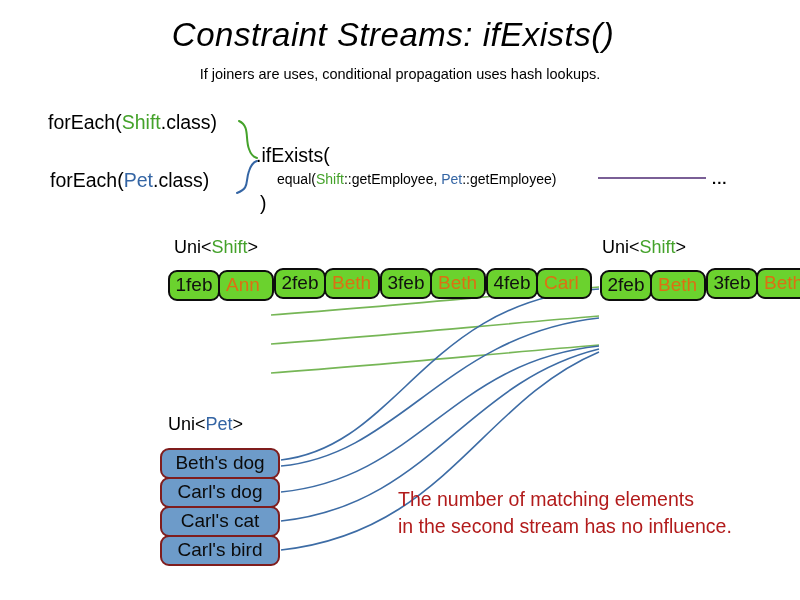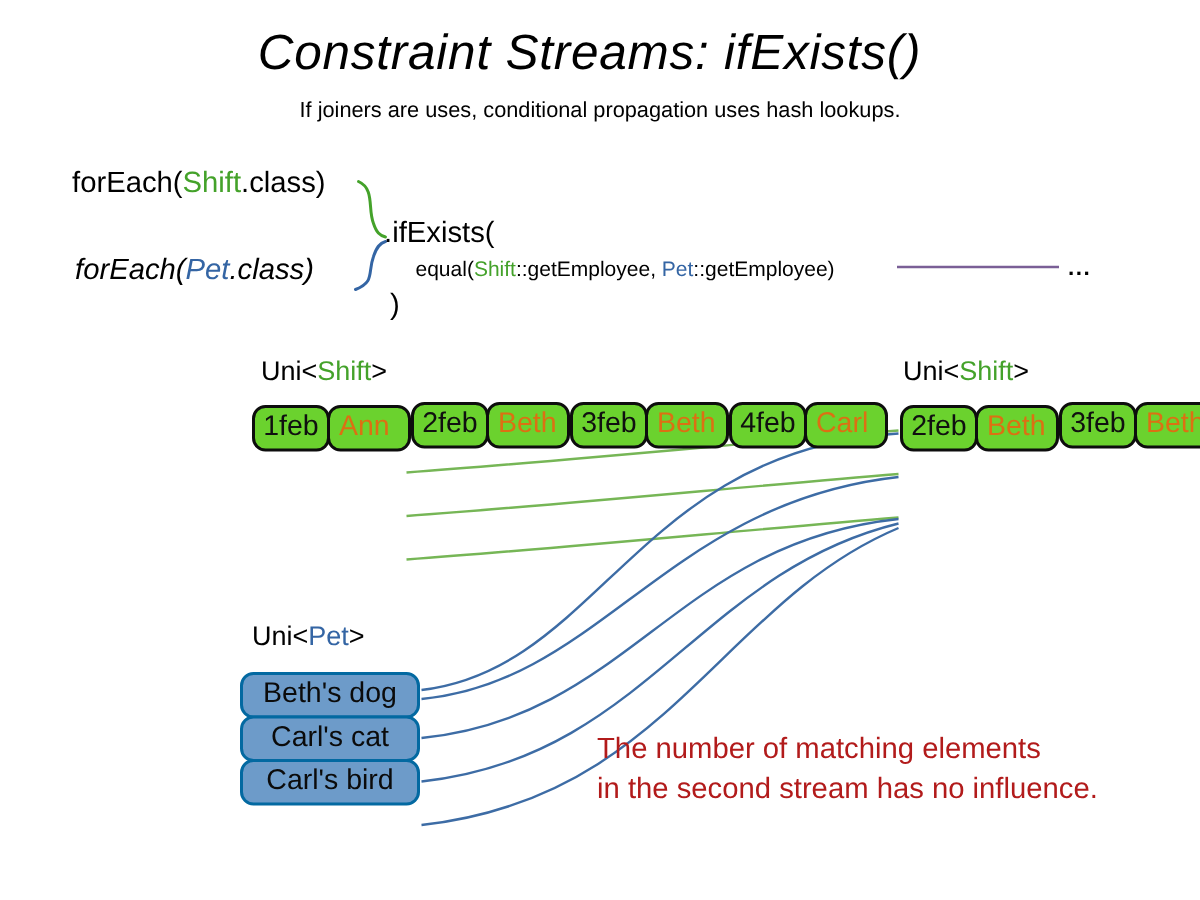--- a/index.html
+++ b/index.html
@@ -24,21 +24,21 @@
   .cell{
     box-sizing:border-box;height:31px;border:2px solid #0d0d0d;border-radius:9px;
     background:#6bd22e;font-size:19px;line-height:26px;
   }
   .cell-date{width:52px;text-align:center;color:#101010;position:relative;z-index:2;}
   .cell-name{width:56px;margin-left:-2px;padding-left:6px;color:#dc7013;position:relative;z-index:1;}
 
   .pet-table{display:flex;flex-direction:column;}
   .pet-cell{
     box-sizing:border-box;width:120px;height:31px;margin-top:-2px;
-    border:2px solid #0369a1;border-radius:9px;background:#6d9bc9;
+    border:2px solid #7f1d1d;border-radius:9px;background:#6d9bc9;
     font-size:19px;line-height:26px;text-align:center;color:#0b0b0b;
   }
   .pet-cell:first-child{margin-top:0;}
 
   #note{font-size:19.5px;line-height:27px;color:#b21b1b;white-space:nowrap;}
 </style>
 </head>
 <body>
 
 <div id="slide">
@@ -59,21 +59,21 @@
     <path d="M 281,492 C 420,478 450,362 599,346" fill="none" stroke="#3d6ca5" stroke-width="1.6"></path>
     <path d="M 281,521 C 430,505 465,382 599,349" fill="none" stroke="#3d6ca5" stroke-width="1.6"></path>
     <path d="M 281,550 C 445,532 480,402 599,352" fill="none" stroke="#3d6ca5" stroke-width="1.6"></path>
   </svg>
 
   <div id="title" class="abs">Constraint Streams: ifExists()</div>
   <div id="subtitle" class="abs">If joiners are uses, conditional propagation uses hash lookups.</div>
 
   <div class="abs code-lg" style="left:48px;top:111px;"><span>forEach(</span><span class="tok-shift">Shift</span><span>.class)</span></div>
 
-  <div class="abs code-lg" style="left:50px;top:169px;font-style:italic;"><span>forEach(</span><span class="tok-pet">Pet</span><span>.class)</span></div>
+  <div class="abs code-lg" style="left:50px;top:169px;"><span>forEach(</span><span class="tok-pet">Pet</span><span>.class)</span></div>
 
   <div class="abs code-lg" style="left:256px;top:144px;">.ifExists(</div>
 
   <div class="abs code-sm" style="left:277px;top:171px;"><span>equal(</span><span class="tok-shift">Shift</span><span>::getEmployee, </span><span class="tok-pet">Pet</span><span>::getEmployee)</span></div>
 
   <div class="abs code-lg" style="left:260px;top:192px;">)</div>
 
   <div class="abs ellipsis" style="left:712px;top:170px;">...</div>
 
   <div class="abs uni-label" style="left:174px;top:237px;"><span>Uni&lt;</span><span class="tok-shift">Shift</span><span>&gt;</span></div>
@@ -111,20 +111,21 @@
     <div class="shift-row">
       <div class="cell cell-date">4feb</div>
       <div class="cell cell-name">Carl</div>
     </div>
   </div>
 
   <div class="abs uni-label" style="left:168px;top:414px;"><span>Uni&lt;</span><span class="tok-pet">Pet</span><span>&gt;</span></div>
 
   <div class="abs pet-table" style="left:160px;top:448px;">
     <div class="pet-cell">Beth's dog</div>
+    <div class="pet-cell">Carl's dog</div>
     <div class="pet-cell">Carl's cat</div>
     <div class="pet-cell">Carl's bird</div>
   </div>
 
   <div id="note" class="abs" style="left:398px;top:486px;">
     <div>The number of matching elements</div>
     <div>in the second stream has no influence.</div>
   </div>
 
 </div>

